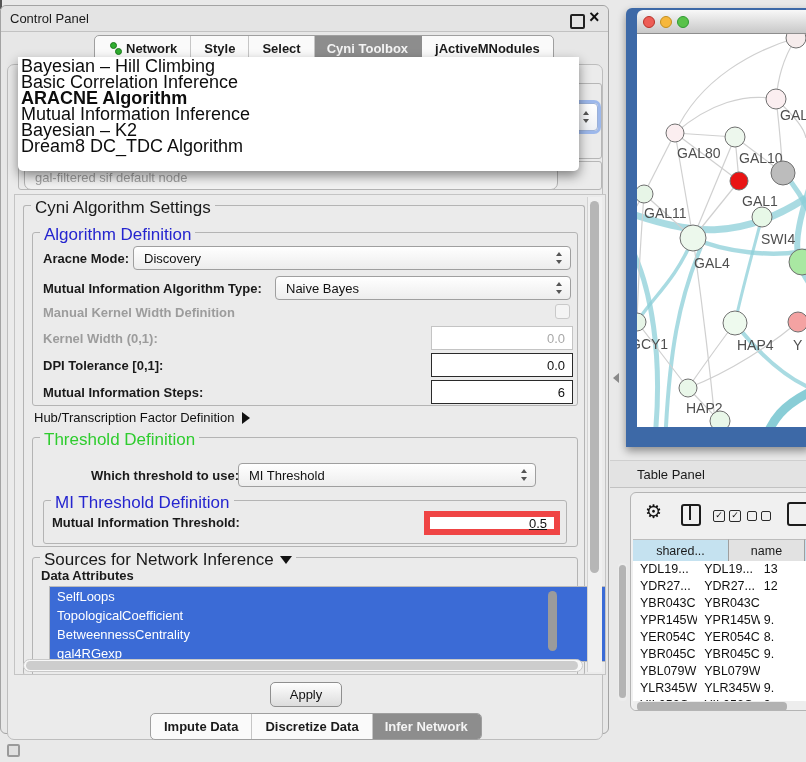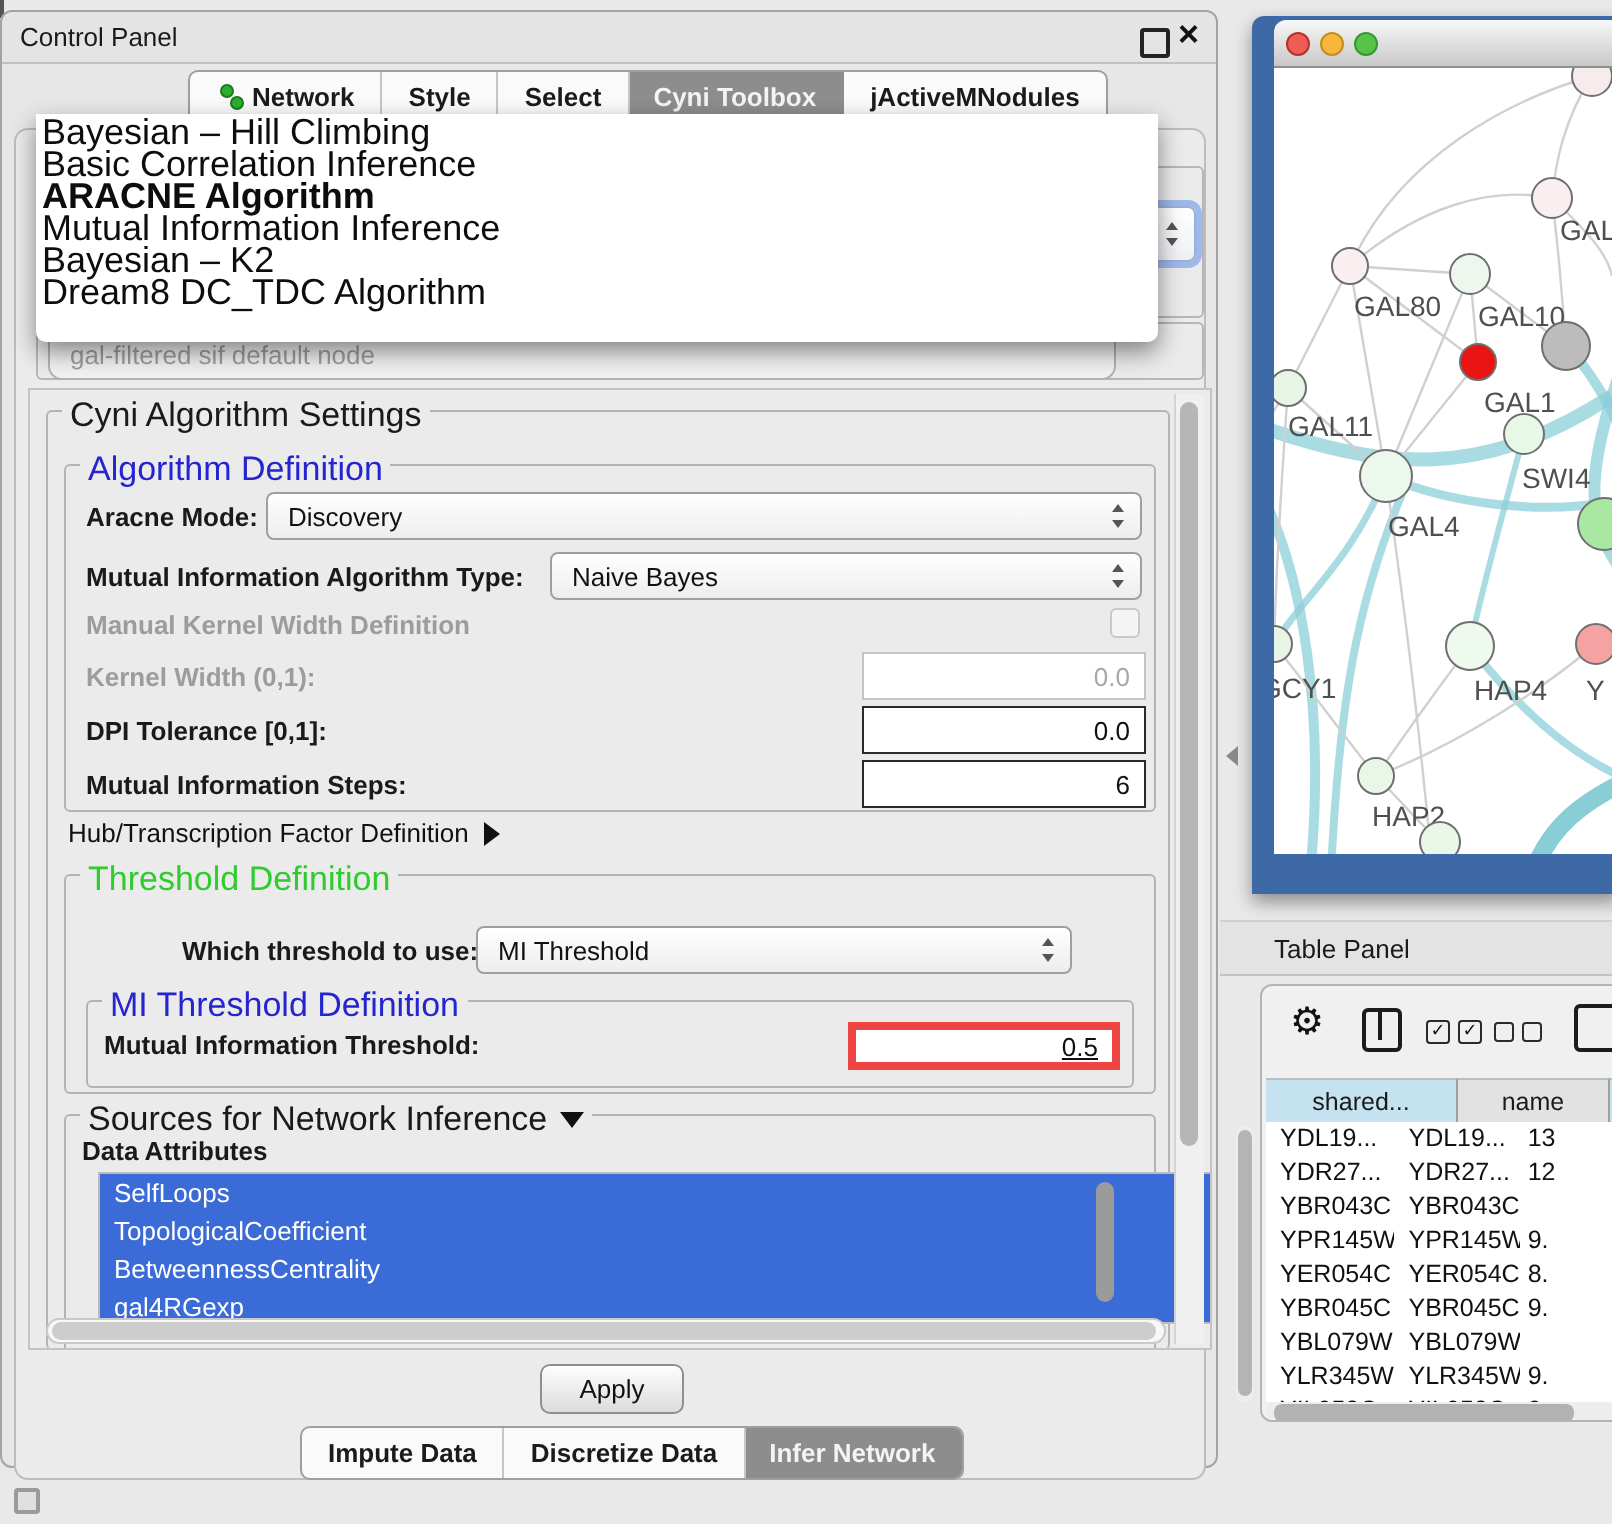--- a/index.html
+++ b/index.html
@@ -56,21 +56,21 @@
   .combo{border:1px solid #9f9f9f;border-radius:4px;background:linear-gradient(#ffffff,#ededed);
     font-size:13px;color:#111;display:flex;align-items:center;padding:0 10px;box-sizing:border-box;}
   .stepper{position:absolute;right:7px;top:50%;transform:translateY(-50%);width:7px;height:12px;}
   .stepper::before{content:"";position:absolute;top:0;left:0;border-left:3.5px solid transparent;
     border-right:3.5px solid transparent;border-bottom:4.5px solid #555;}
   .stepper::after{content:"";position:absolute;bottom:0;left:0;border-left:3.5px solid transparent;
     border-right:3.5px solid transparent;border-top:4.5px solid #555;}
   .field{background:#fff;font-size:13px;color:#111;display:flex;align-items:center;
     justify-content:flex-end;padding:0 7px;box-sizing:border-box;border:1.5px solid #2a2a2a;}
   .field.dis{border:1px solid #c4c4c4;color:#a8a8a8;}
-  .field.mid{border:4px solid #ef4444;text-decoration:underline;}
+  .field.mid{border:6px solid #ef4444;text-decoration:underline;}
   .checkbox{width:13px;height:13px;border:1px solid #c9c9c9;border-radius:3px;background:#f4f4f4;}
   .arrow-right{display:inline-block;width:0;height:0;border-top:6px solid transparent;
     border-bottom:6px solid transparent;border-left:8px solid #111;margin-left:8px;vertical-align:-2px;}
   .arrow-down{display:inline-block;width:0;height:0;border-left:6px solid transparent;
     border-right:6px solid transparent;border-top:8px solid #111;margin-left:6px;vertical-align:1px;}
   .plain-lbl{font-size:13px;color:#111;white-space:nowrap;}
 
   .attr-list{background:#fff;border:1px solid #bbb;box-sizing:border-box;overflow:hidden;}
   .attr-item{height:19px;line-height:19px;background:#3b6bd6;color:#fff;font-size:13px;padding-left:7px;}
   .list-vthumb{left:498px;top:4px;width:9px;height:60px;background:#9b9b9b;border-radius:5px;}

